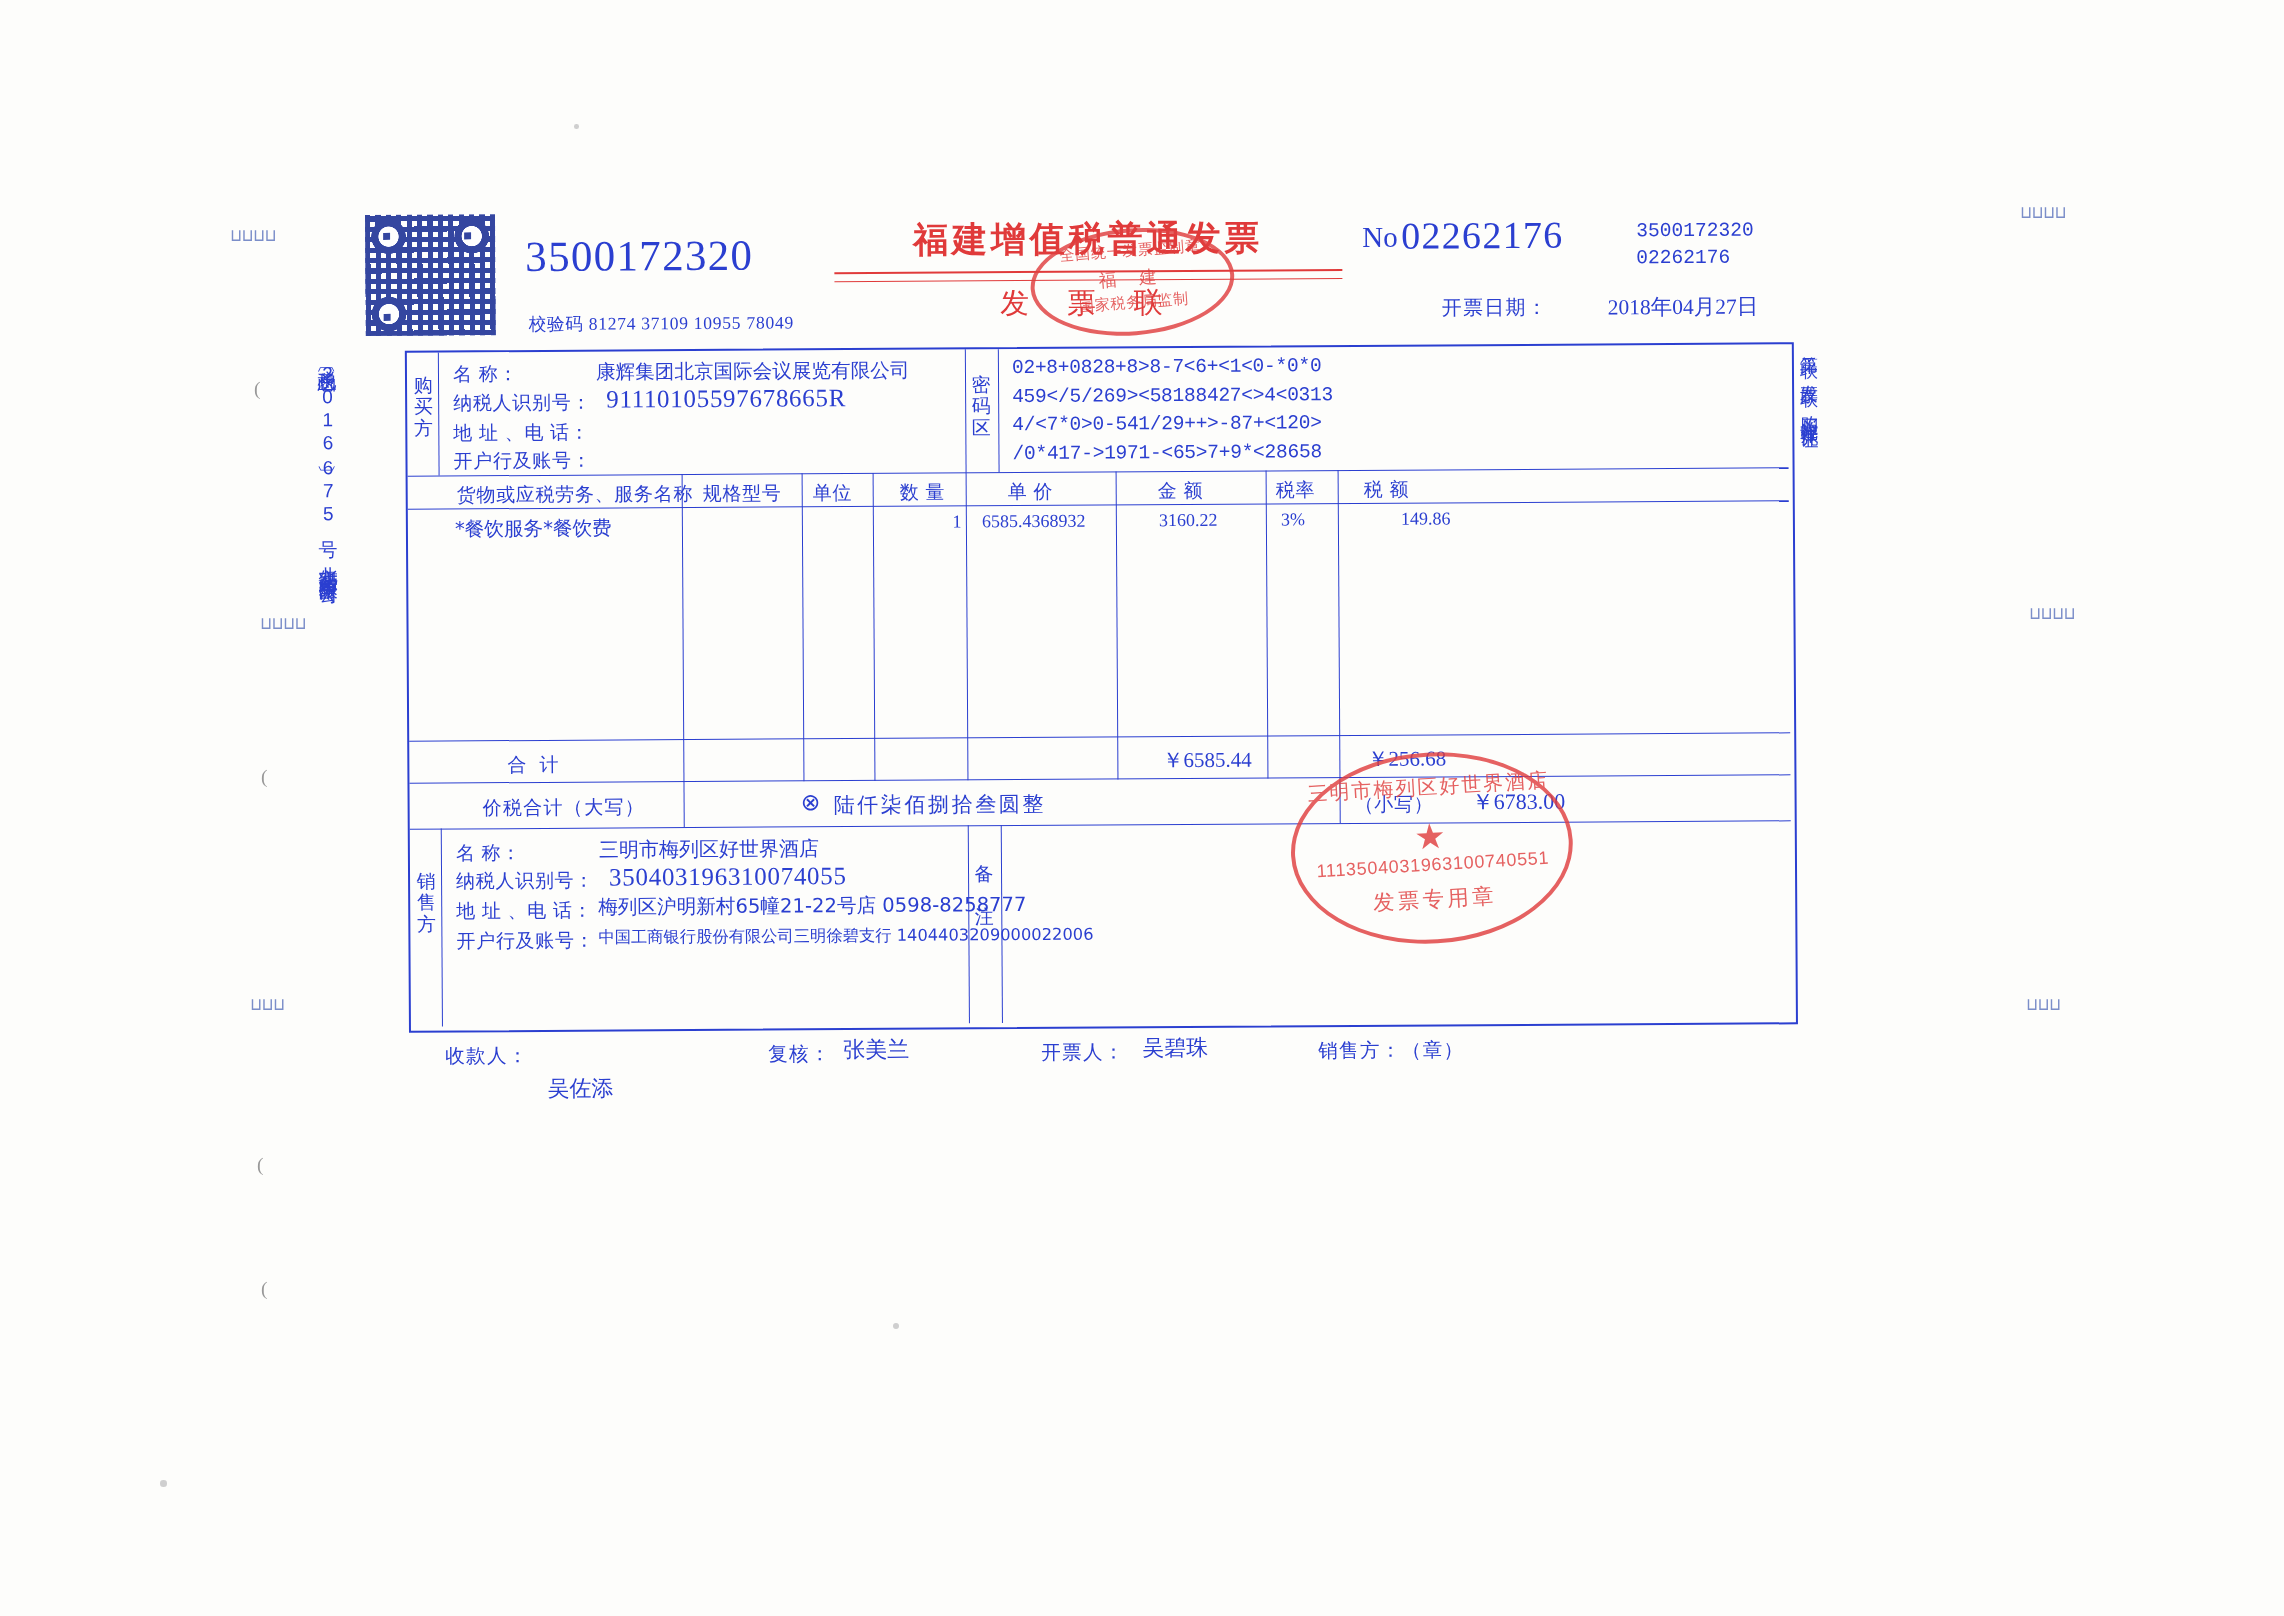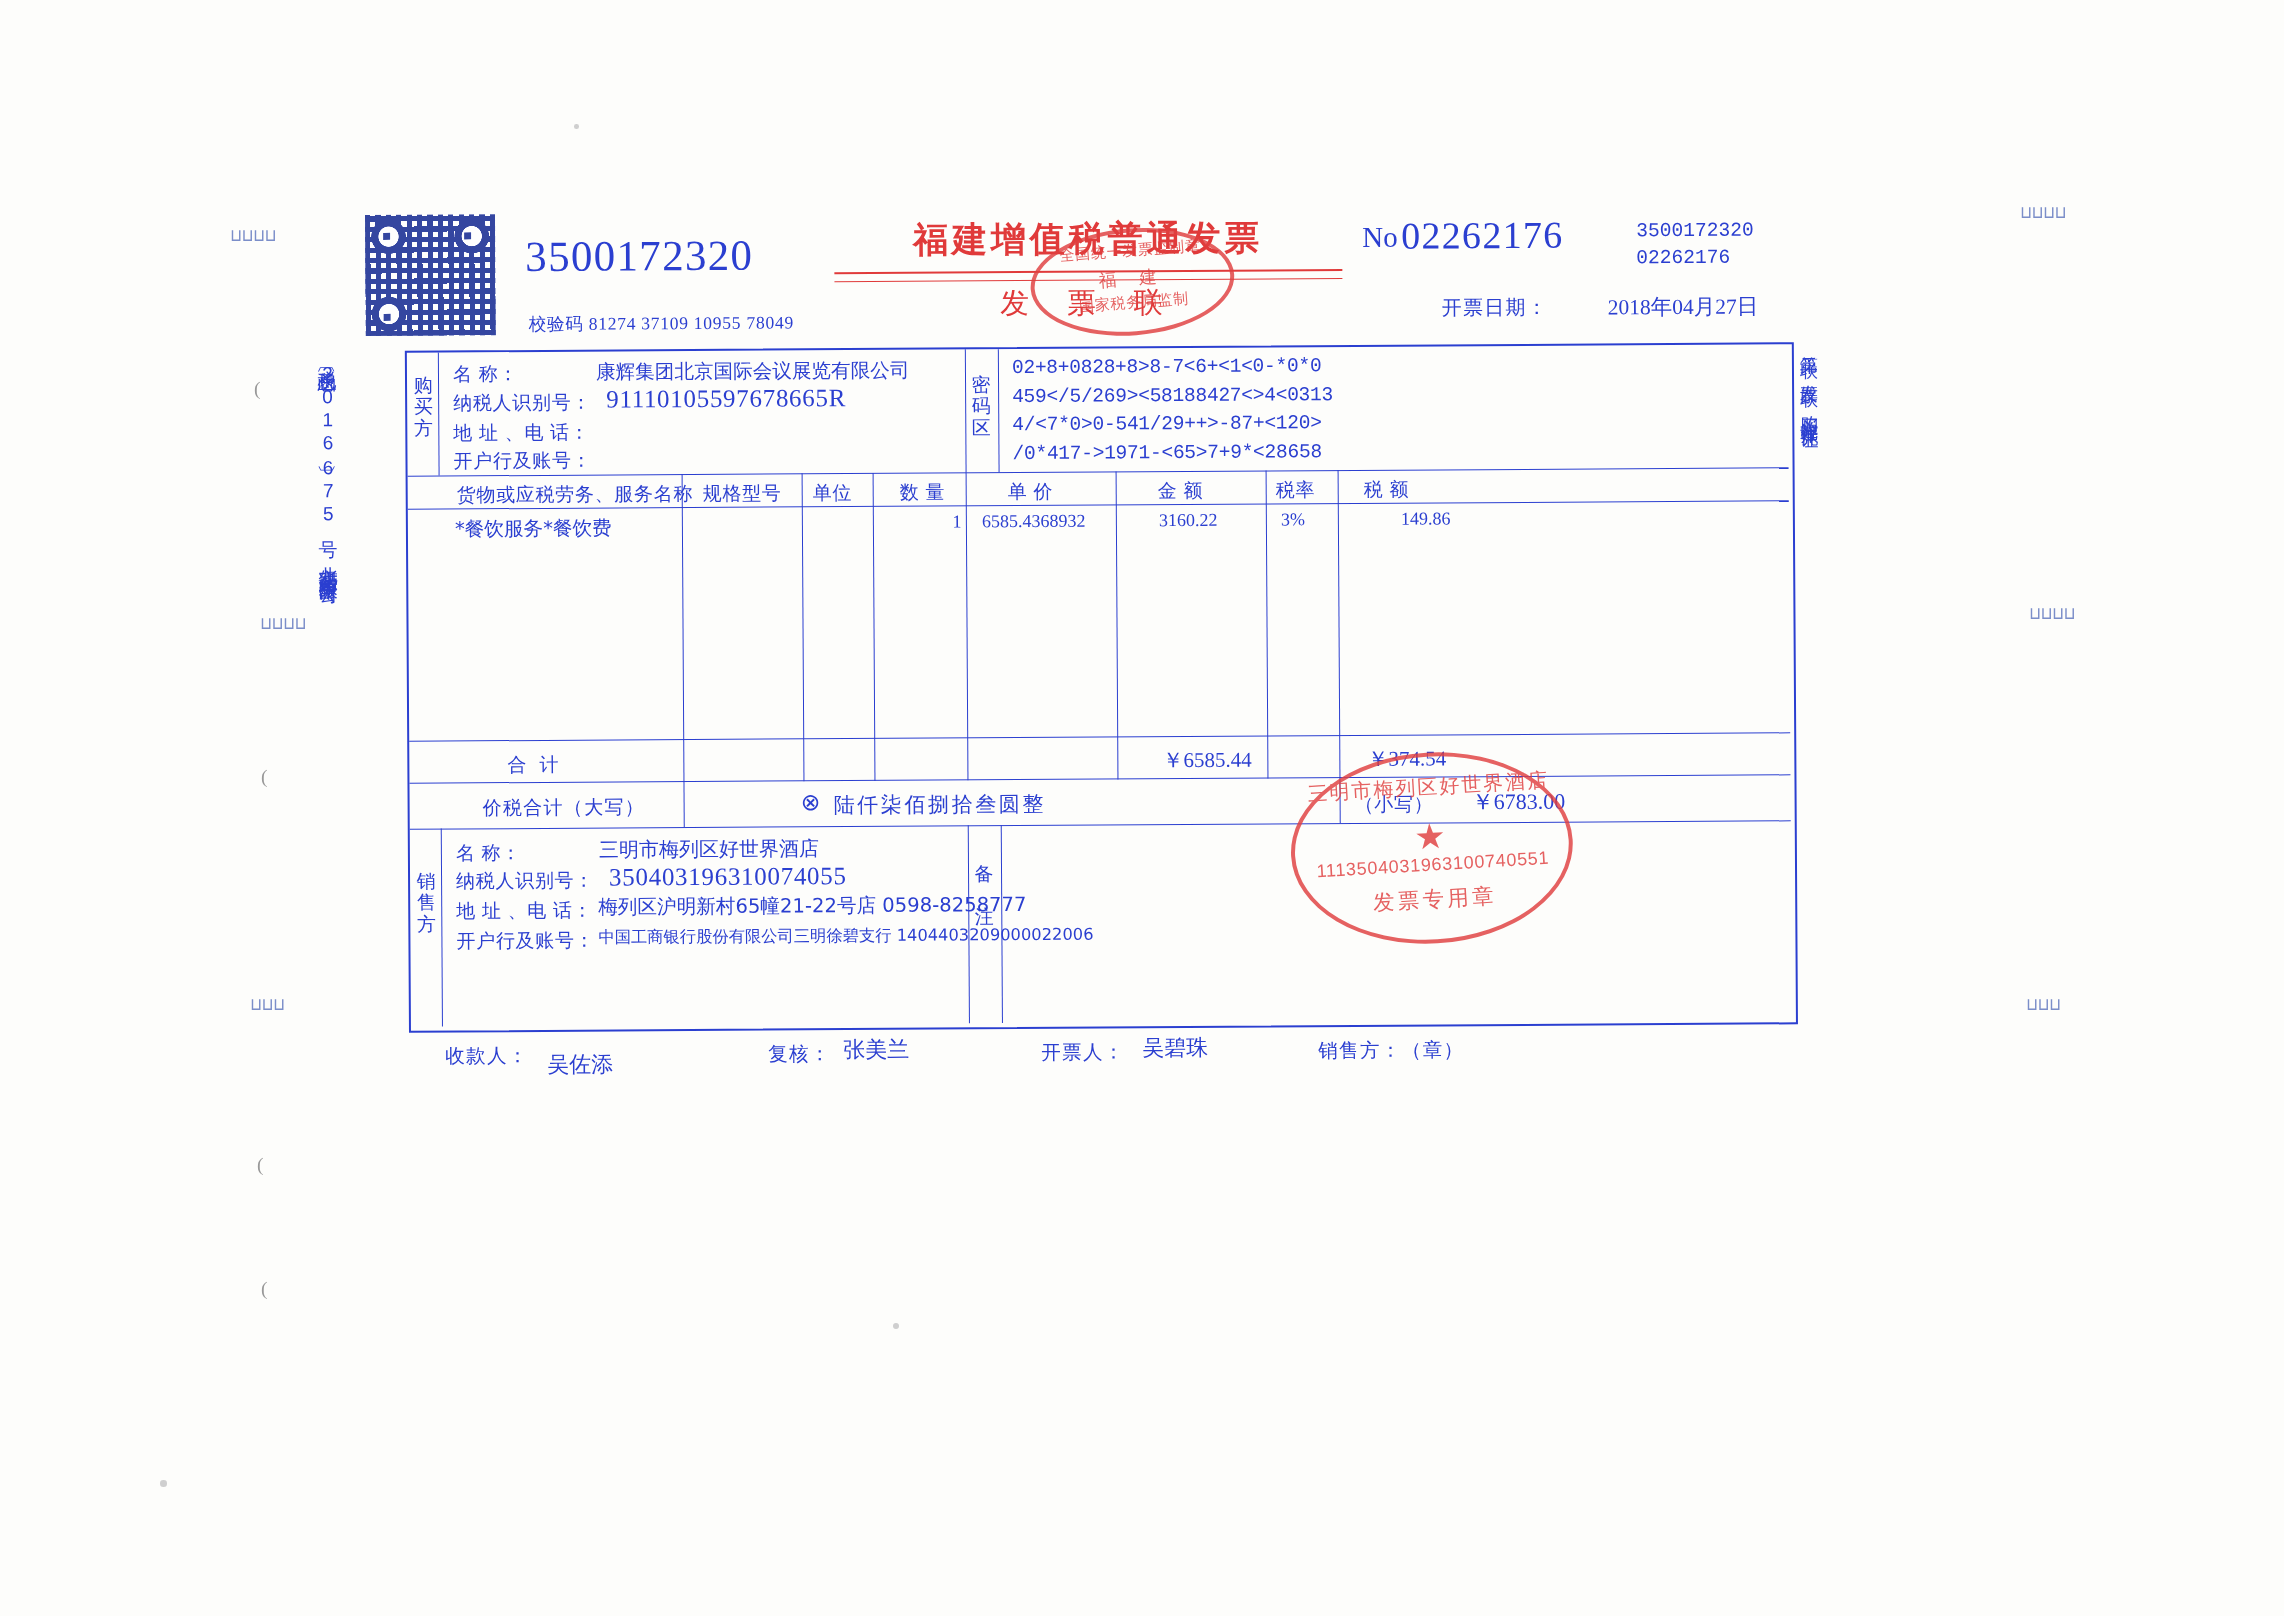--- a/index.html
+++ b/index.html
@@ -252,21 +252,21 @@
     <div class="cellVal" style="left:287px;top:163px;"></div>
     <div class="cellVal" style="left:404px;top:163px;"></div>
     <div class="cellVal" style="left:538px;top:162px;text-align:right;width:15.6px;font-size:18px;">1</div>
     <div class="cellVal" style="left:574px;top:162px;font-size:18px;">6585.4368932</div>
     <div class="cellVal" style="left:751px;top:162px;font-size:18px;">3160.22</div>
     <div class="cellVal" style="left:873px;top:162px;font-size:18px;">3%</div>
     <div class="cellVal" style="left:993px;top:162px;font-size:18px;">149.86</div>
 
     <div class="cellLabel" style="left:98px;top:400px;letter-spacing:3.9px;">合        计</div>
     <div class="cellVal" style="left:753px;top:398px;font-size:21px;">￥6585.44</div>
-    <div class="cellVal" style="left:958px;top:398px;font-size:21px;">￥374.54</div>
+    <div class="cellVal" style="left:958px;top:398px;font-size:21px;">￥256.68</div>
 
     <div class="cellLabel" style="left:73px;top:443px;letter-spacing:1.3px;">价税合计（大写）</div>
     <div class="cellVal" style="left:391px;top:438px;font-size:23.5px;">⊗</div>
     <div class="cellVal" style="left:424px;top:441px;font-family:'DejaVu Sans',sans-serif;font-size:21px;letter-spacing:2.6px;">陆仟柒佰捌拾叁圆整</div>
     <div class="cellLabel" style="left:945px;top:445px;">（小写）</div>
     <div class="cellVal" style="left:1062px;top:441px;font-size:22px;">￥6783.00</div>
 
     <div class="vertLabel" style="left:5.2px;top:518px;">销<br>售<br>方</div>
 
     <div class="cellLabel" style="left:46px;top:488px;">名        称：</div>
@@ -282,21 +282,21 @@
   </div>
 
   <div class="seal" id="seal-bottom">
     <div class="arc">三明市梅列区好世界酒店</div>
     <div class="star">★</div>
     <div class="num">1113504031963100740551</div>
     <div class="kind">发票专用章</div>
   </div>
 
   <div class="sigLabel" style="left:75px;top:828px;">收款人：</div>
-  <div class="sigVal" style="left:177px;top:836px;">吴佐添</div>
+  <div class="sigVal" style="left:177px;top:860px;">吴佐添</div>
   <div class="sigLabel" style="left:398px;top:828px;">复核：</div>
   <div class="sigVal" style="left:473px;top:823px;">张美兰</div>
   <div class="sigLabel" style="left:671px;top:828px;">开票人：</div>
   <div class="sigVal" style="left:772px;top:823px;">吴碧珠</div>
   <div class="sigLabel" style="left:948px;top:828px;">销售方：（章）</div>
 
 </div>
 
 
 </body></html>

